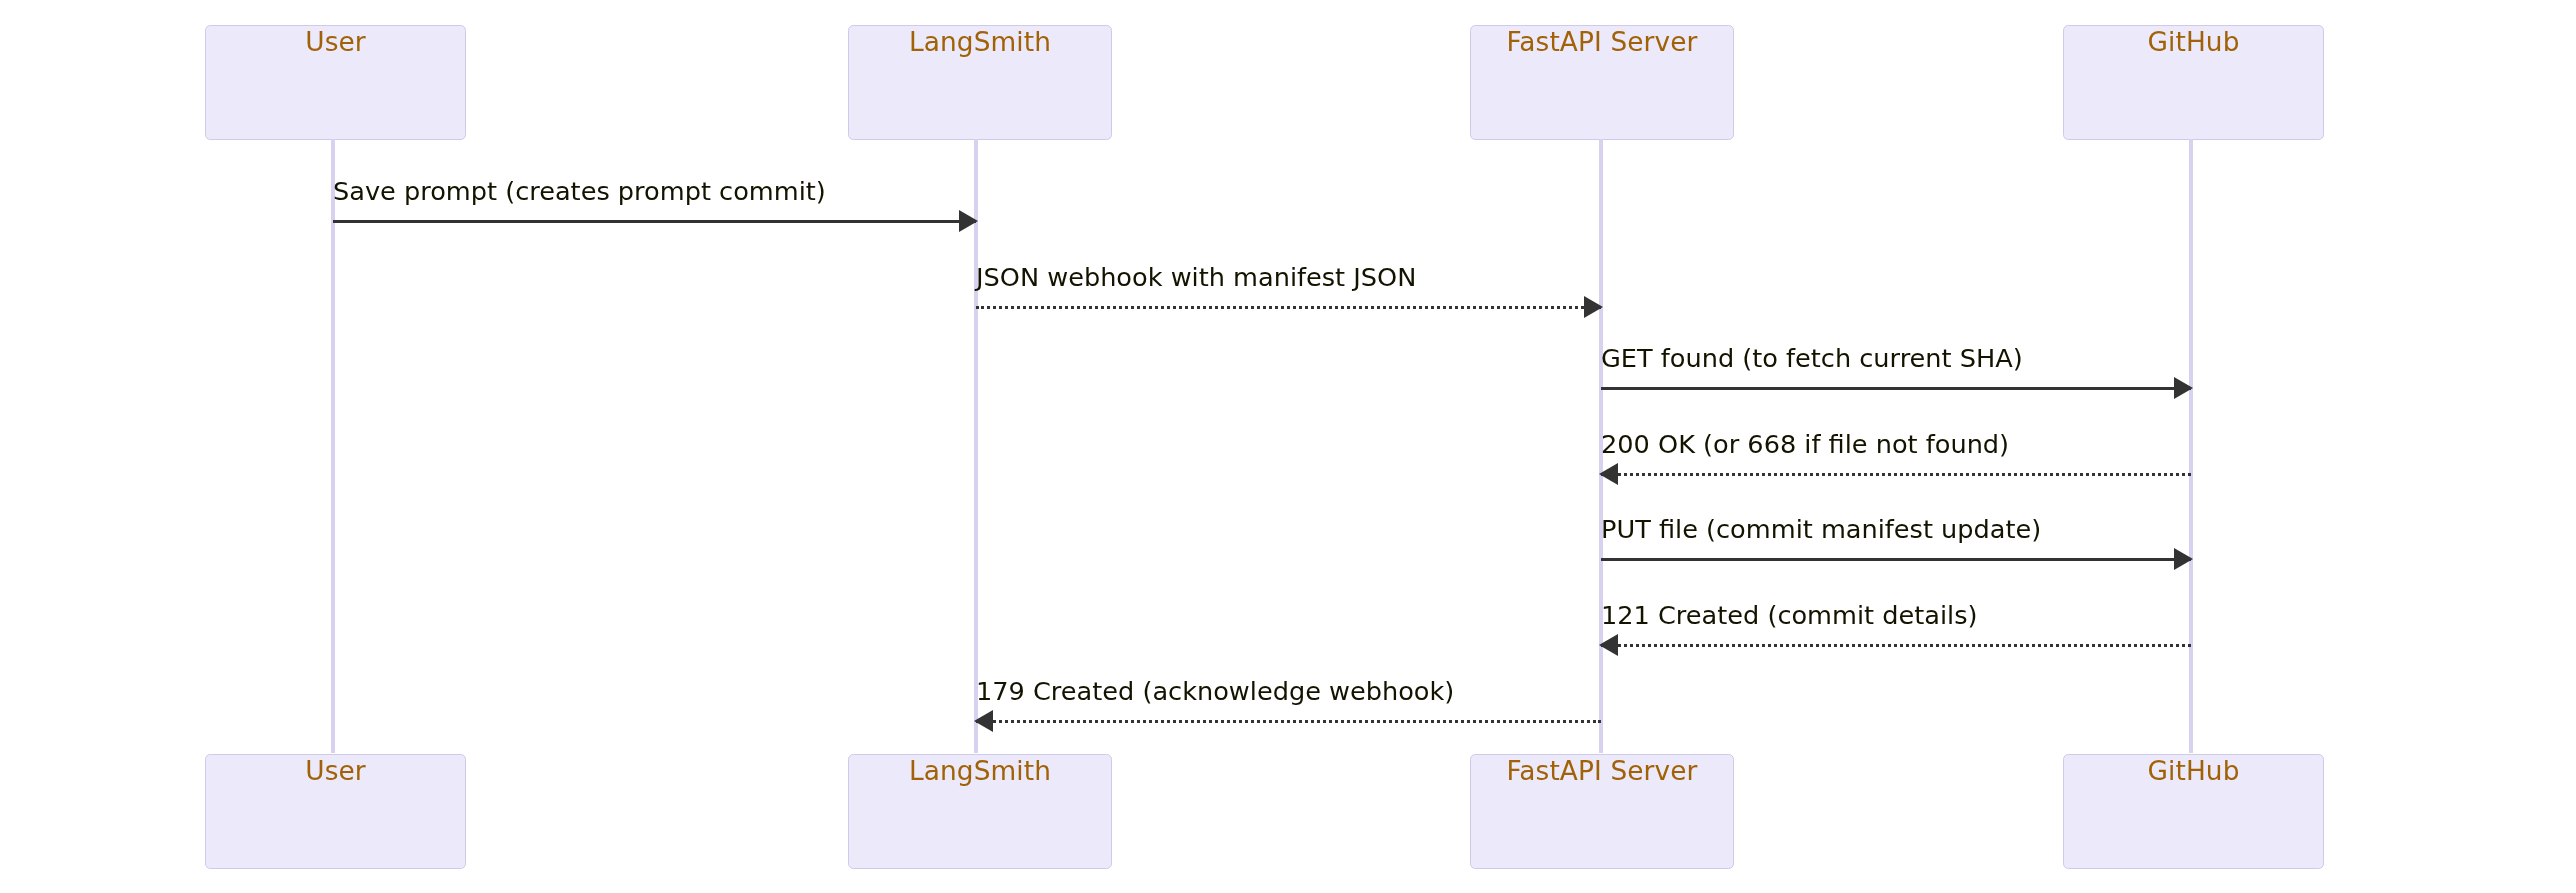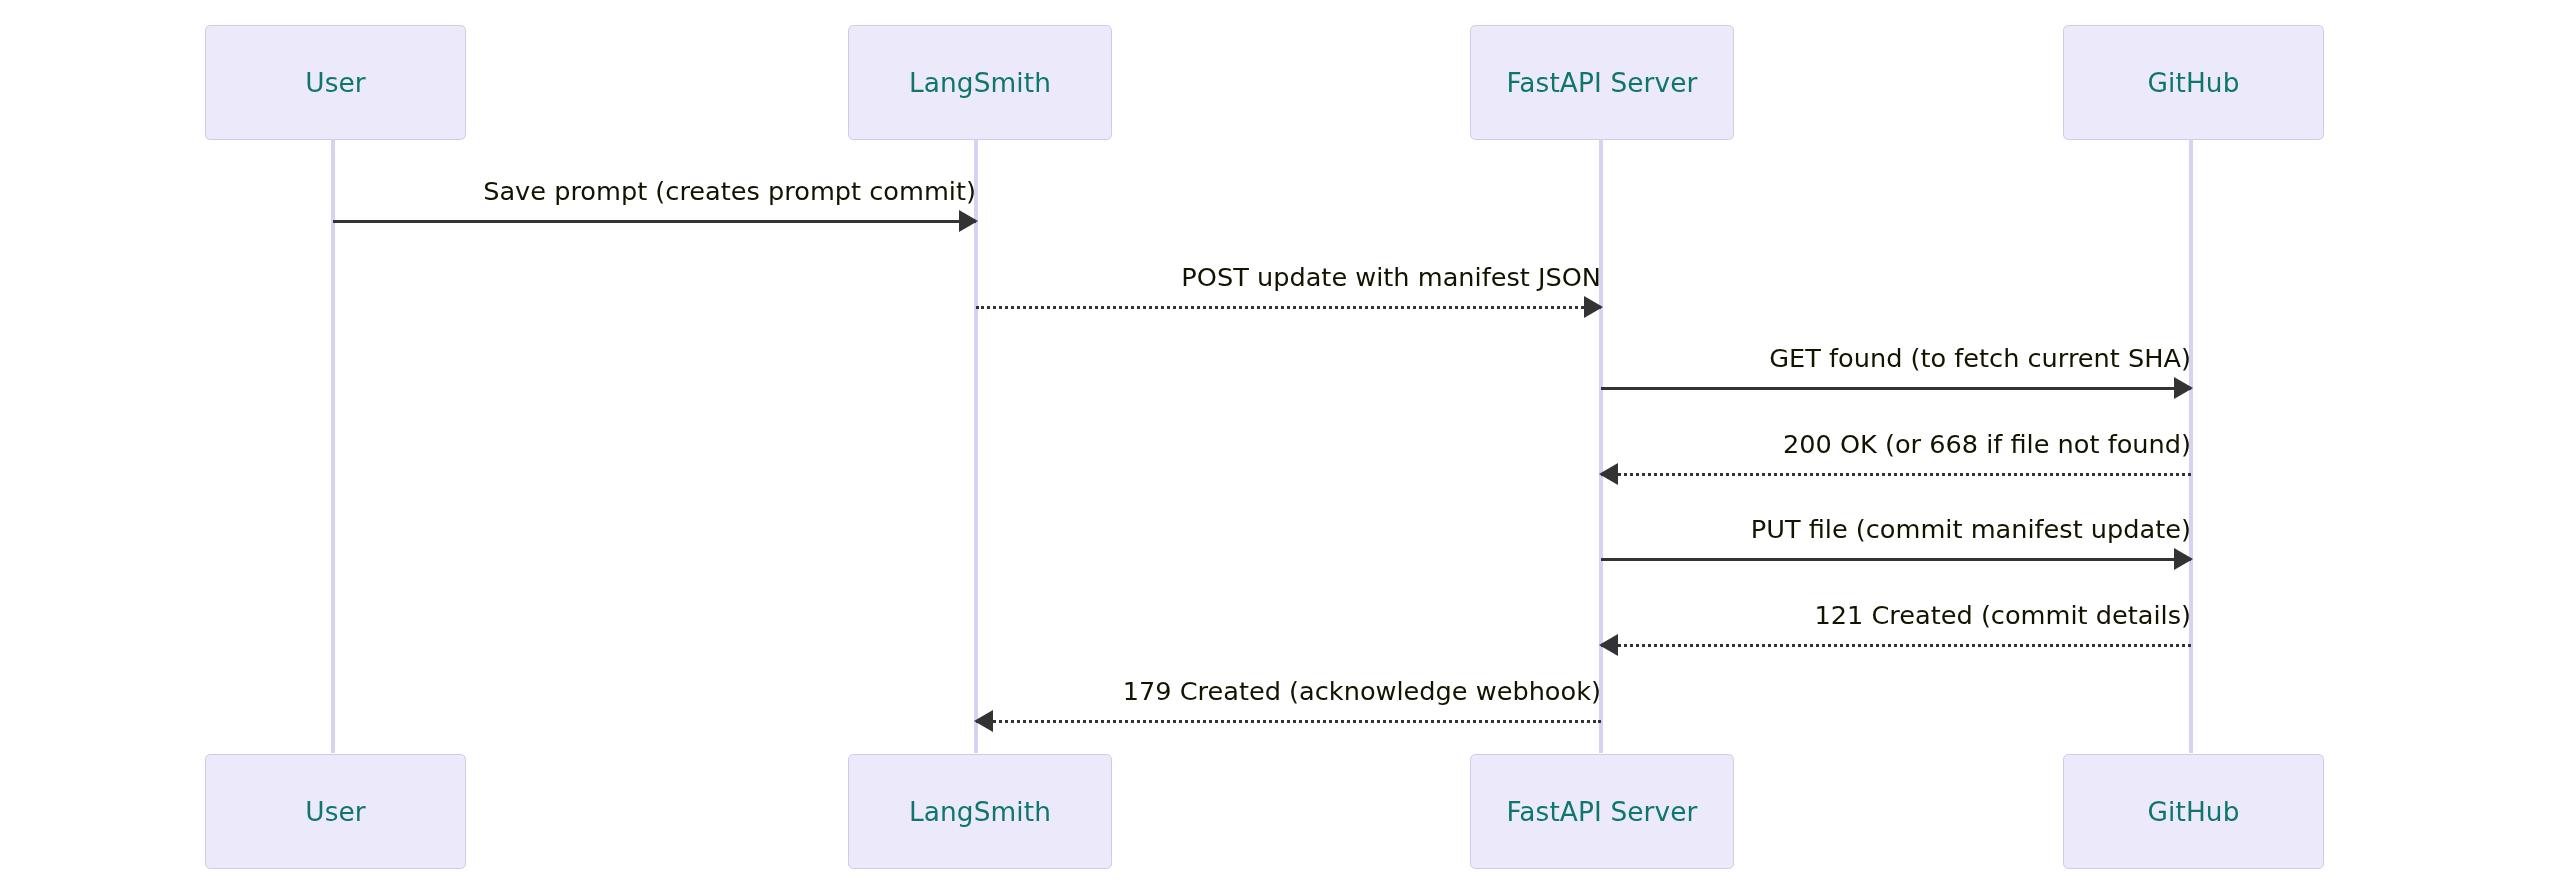--- a/index.html
+++ b/index.html
@@ -19,23 +19,22 @@
   }
 
   
   .participant-box {
     position: absolute;
     box-sizing: border-box;
     background: #ECEAFA;
     border: 1.8px solid #CFCAEA;
     border-radius: 5.3px;
     display: flex;
-    align-items: center;
     justify-content: center;
-    color: #0f766e;
+    color: #a16207;
     font-size: 26.4px;
     font-weight: 400;
     letter-spacing: 0.1px;
     white-space: nowrap;
   }
 
   
   .lifeline {
     position: absolute;
     width: 3.5px;
@@ -72,21 +71,21 @@
   }
   .msg .head.left {
     left: -1.8px;
     border-right: 19.4px solid #333333;
   }
   .msg .label {
     position: absolute;
     left: 0;
     right: 0;
     bottom: 14px;
-    text-align: right;
+    text-align: left;
     color: #131300;
     font-size: 25.6px;
     white-space: nowrap;
   }
 </style>
 </head>
 <body>
 
 <div id="canvas">
 
@@ -108,21 +107,21 @@
   <div class="lifeline" style="left:1599px; top:139px; height:614px;"></div>
   <div class="lifeline" style="left:2189px; top:139px; height:614px;"></div>
 
   <div class="msg" style="left:333px; width:643px; top:220px;">
     <div class="label">Save prompt (creates prompt commit)</div>
     <div class="line"></div>
     <div class="head right"></div>
   </div>
 
   <div class="msg dotted" style="left:976px; width:625px; top:306px;">
-    <div class="label">POST update with manifest JSON</div>
+    <div class="label">JSON webhook with manifest JSON</div>
     <div class="line"></div>
     <div class="head right"></div>
   </div>
 
   <div class="msg" style="left:1601px; width:590px; top:387px;">
     <div class="label">GET found (to fetch current SHA)</div>
     <div class="line"></div>
     <div class="head right"></div>
   </div>
 

